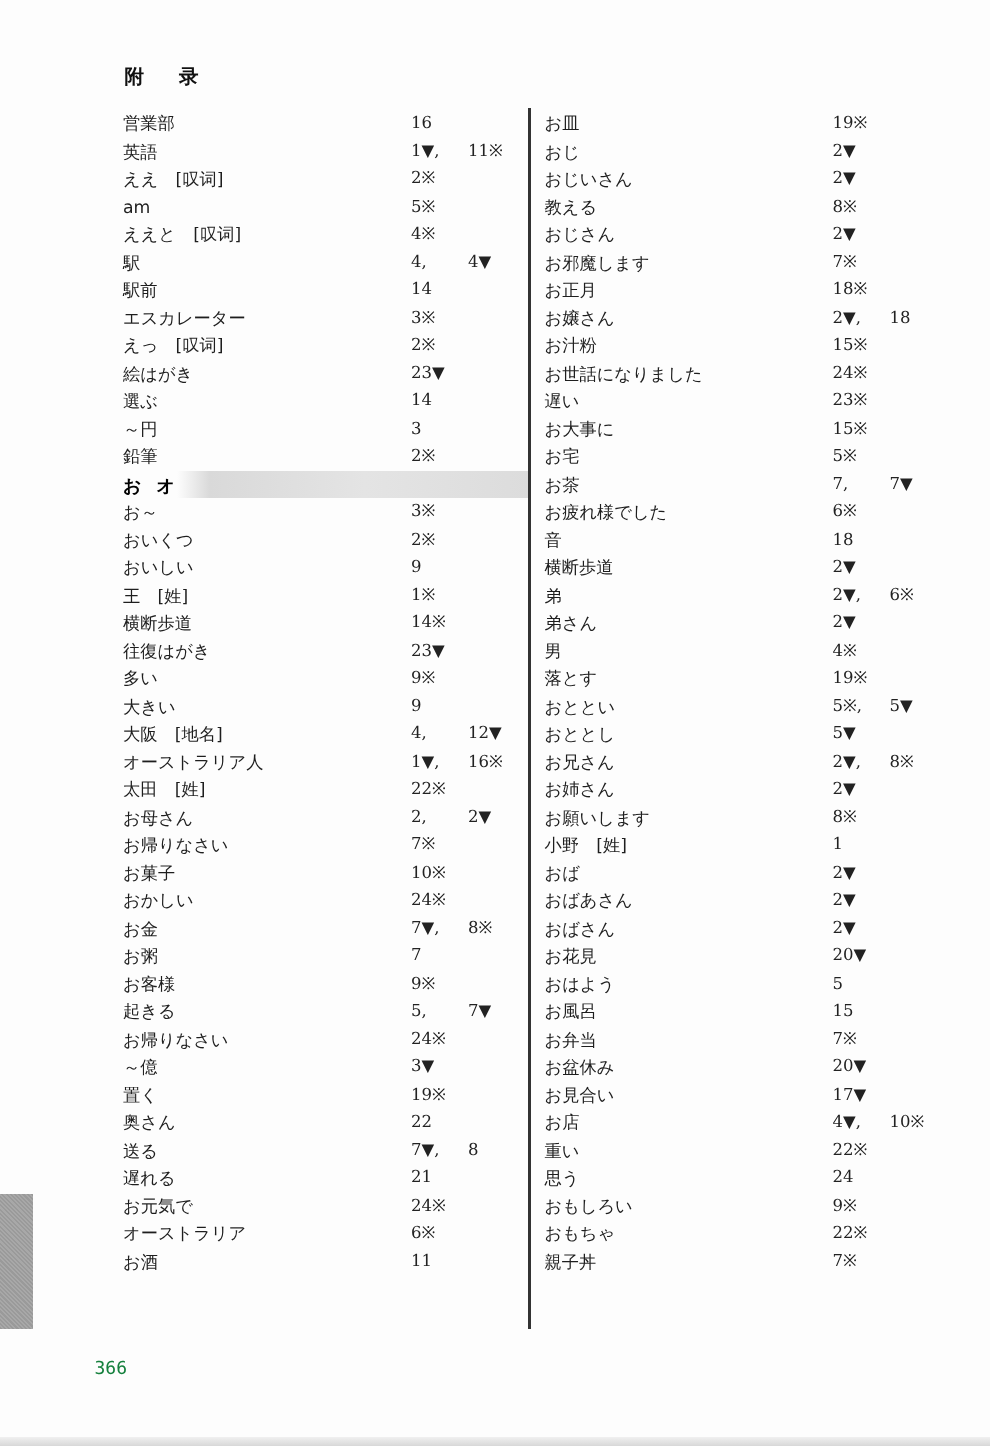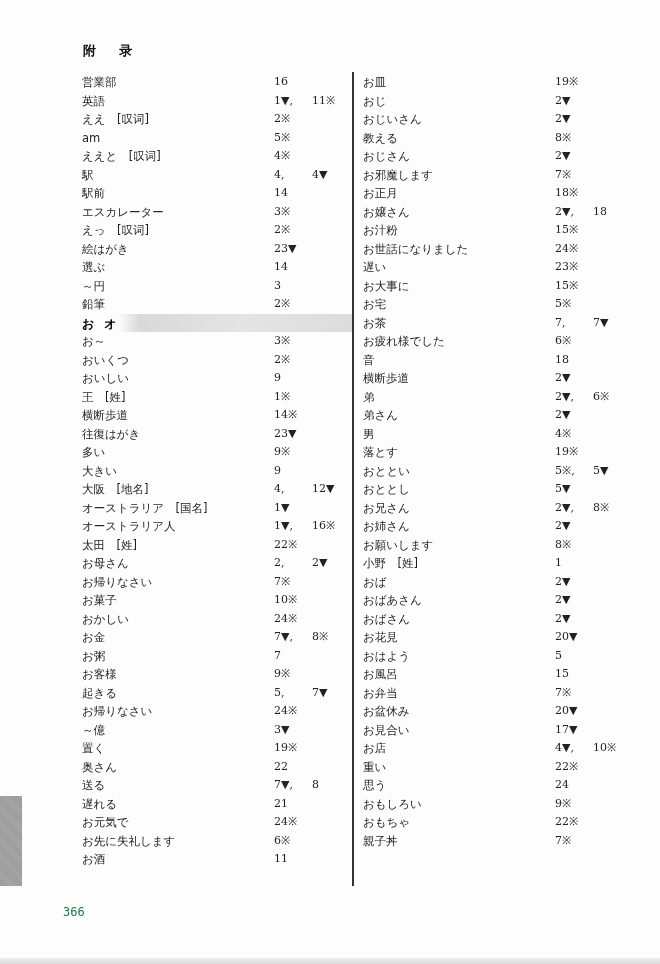--- a/index.html
+++ b/index.html
@@ -170,25 +170,20 @@
     <span class="term">大きい</span>
     <span class="ref1">9</span>
     <span class="ref2"></span>
   </div>
     <div class="row">
     <span class="term">大阪　[地名]</span>
     <span class="ref1">4,</span>
     <span class="ref2">12▼</span>
   </div>
     <div class="row">
-    <span class="term">オーストラリア　[国名]</span>
-    <span class="ref1">1▼</span>
-    <span class="ref2"></span>
-  </div>
-    <div class="row">
     <span class="term">オーストラリア人</span>
     <span class="ref1">1▼,</span>
     <span class="ref2">16※</span>
   </div>
     <div class="row">
     <span class="term">太田　[姓]</span>
     <span class="ref1">22※</span>
     <span class="ref2"></span>
   </div>
     <div class="row">
@@ -260,21 +255,21 @@
     <span class="term">遅れる</span>
     <span class="ref1">21</span>
     <span class="ref2"></span>
   </div>
     <div class="row">
     <span class="term">お元気で</span>
     <span class="ref1">24※</span>
     <span class="ref2"></span>
   </div>
     <div class="row">
-    <span class="term">お先に失礼します</span>
+    <span class="term">オーストラリア</span>
     <span class="ref1">6※</span>
     <span class="ref2"></span>
   </div>
     <div class="row">
     <span class="term">お酒</span>
     <span class="ref1">11</span>
     <span class="ref2"></span>
   </div>
   </div>
 <div class="divider"></div>

